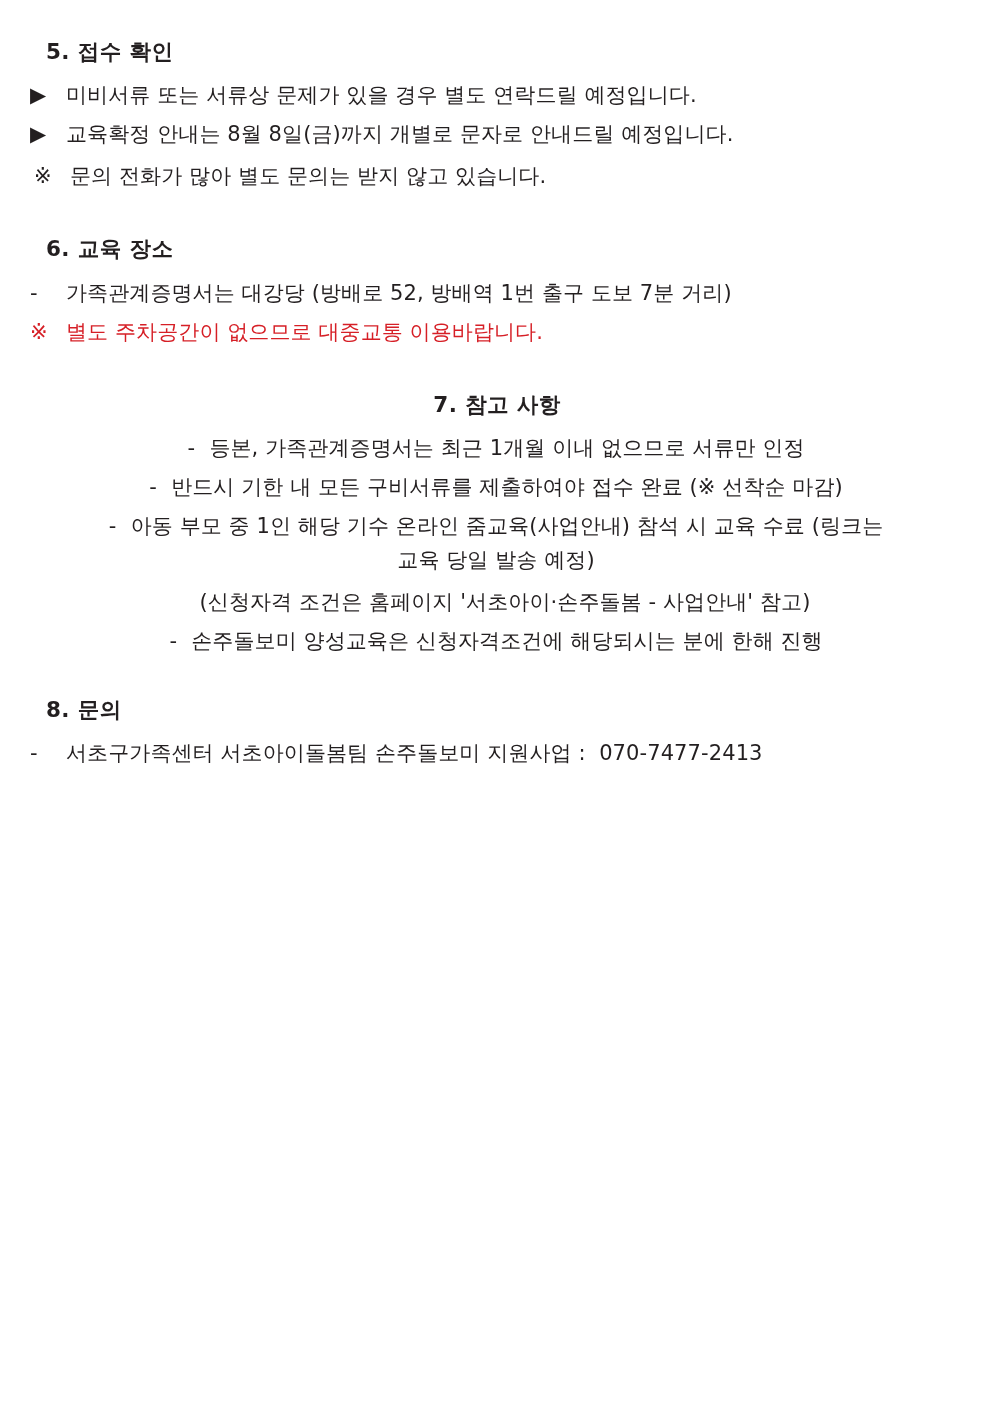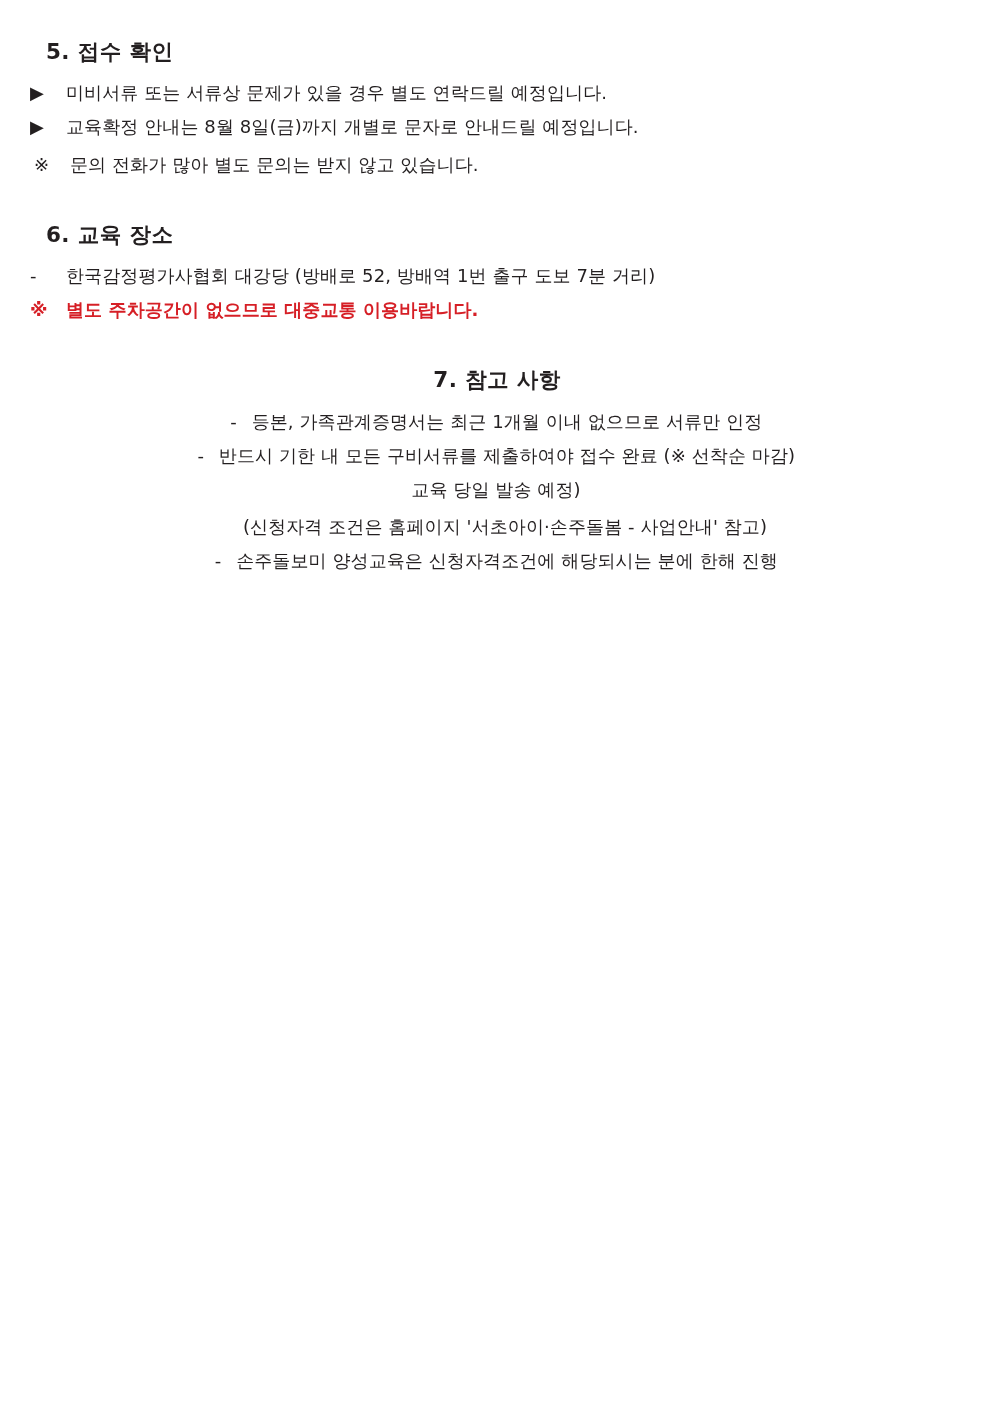--- a/index.html
+++ b/index.html
@@ -25,33 +25,33 @@
     margin-bottom: 34px;
   }
   .section-title {
     font-size: 21.5px;
     font-weight: bold;
     letter-spacing: 0.4px;
     line-height: 1.5;
     margin: 0 0 10px 2px;
   }
   .line {
-    font-size: 18px;
+    font-size: 21px;
     line-height: 1.62;
     letter-spacing: 0.1px;
     margin: 0 0 5px 0;
     white-space: pre-wrap;
   }
   .line.hang {
     padding-left: 14px;
     text-indent: -14px;
   }
   .line.red {
     color: #d61f26;
-    font-weight: bold;
+    font-weight: normal;
   }
   .line.wrap {
     margin-bottom: 0;
   }
   .line.cont {
     margin-top: 0;
   }
   .line.sub {
     padding-left: 18px;
     margin-top: 8px;
@@ -71,27 +71,32 @@
 
   <div class="section sec5">
     <div class="section-title">5. 접수 확인</div>
     <p class="line hang"><span class="marker">▶</span><span>미비서류 또는 서류상 문제가 있을 경우 별도 연락드릴 예정입니다.</span></p>
     <p class="line hang"><span class="marker">▶</span><span>교육확정 안내는 8월 8일(금)까지 개별로 문자로 안내드릴 예정입니다.</span></p>
     <p class="line hang sub"><span class="marker">※</span><span>문의 전화가 많아 별도 문의는 받지 않고 있습니다.</span></p>
   </div>
 
   <div class="section sec6">
     <div class="section-title">6. 교육 장소</div>
-    <p class="line hang"><span class="marker">-</span><span>한국감정평가사협회 대강당 (방배로 52, 방배역 1번 출구 도보 7분 거리)</span></p>
+    <p class="line hang"><span class="marker">-</span><span>가족관계증명서는 대강당 (방배로 52, 방배역 1번 출구 도보 7분 거리)</span></p>
     <p class="line hang red"><span class="marker">※</span><span>별도 주차공간이 없으므로 대중교통 이용바랍니다.</span></p>
   </div>
 
   <div class="section sec7">
     <div class="section-title">7. 참고 사항</div>
     <p class="line hang"><span class="marker">-</span><span>등본, 가족관계증명서는 최근 1개월 이내 없으므로 서류만 인정</span></p>
     <p class="line hang"><span class="marker">-</span><span>반드시 기한 내 모든 구비서류를 제출하여야 접수 완료 (※ 선착순 마감)</span></p>
+    <p class="line hang wrap"><span class="marker">-</span><span>아동 부모 중 1인 해당 기수 온라인 줌교육(사업안내) 참석 시 교육 수료 (링크는</span></p>
     <p class="line cont">교육 당일 발송 예정)</p>
     <p class="line cont sub">(신청자격 조건은 홈페이지 '서초아이·손주돌봄 - 사업안내' 참고)</p>
     <p class="line hang wrap"><span class="marker">-</span><span>손주돌보미 양성교육은 신청자격조건에 해당되시는 분에 한해 진행</span></p>
   </div>
 
+  <div class="section">
+    <div class="section-title">8. 문의</div>
+    <p class="line hang"><span class="marker">-</span><span>서초구가족센터 서초아이돌봄팀 손주돌보미 지원사업 :  070-7477-2413</span></p>
+  </div>
 
 </div>
 
 </body></html>

